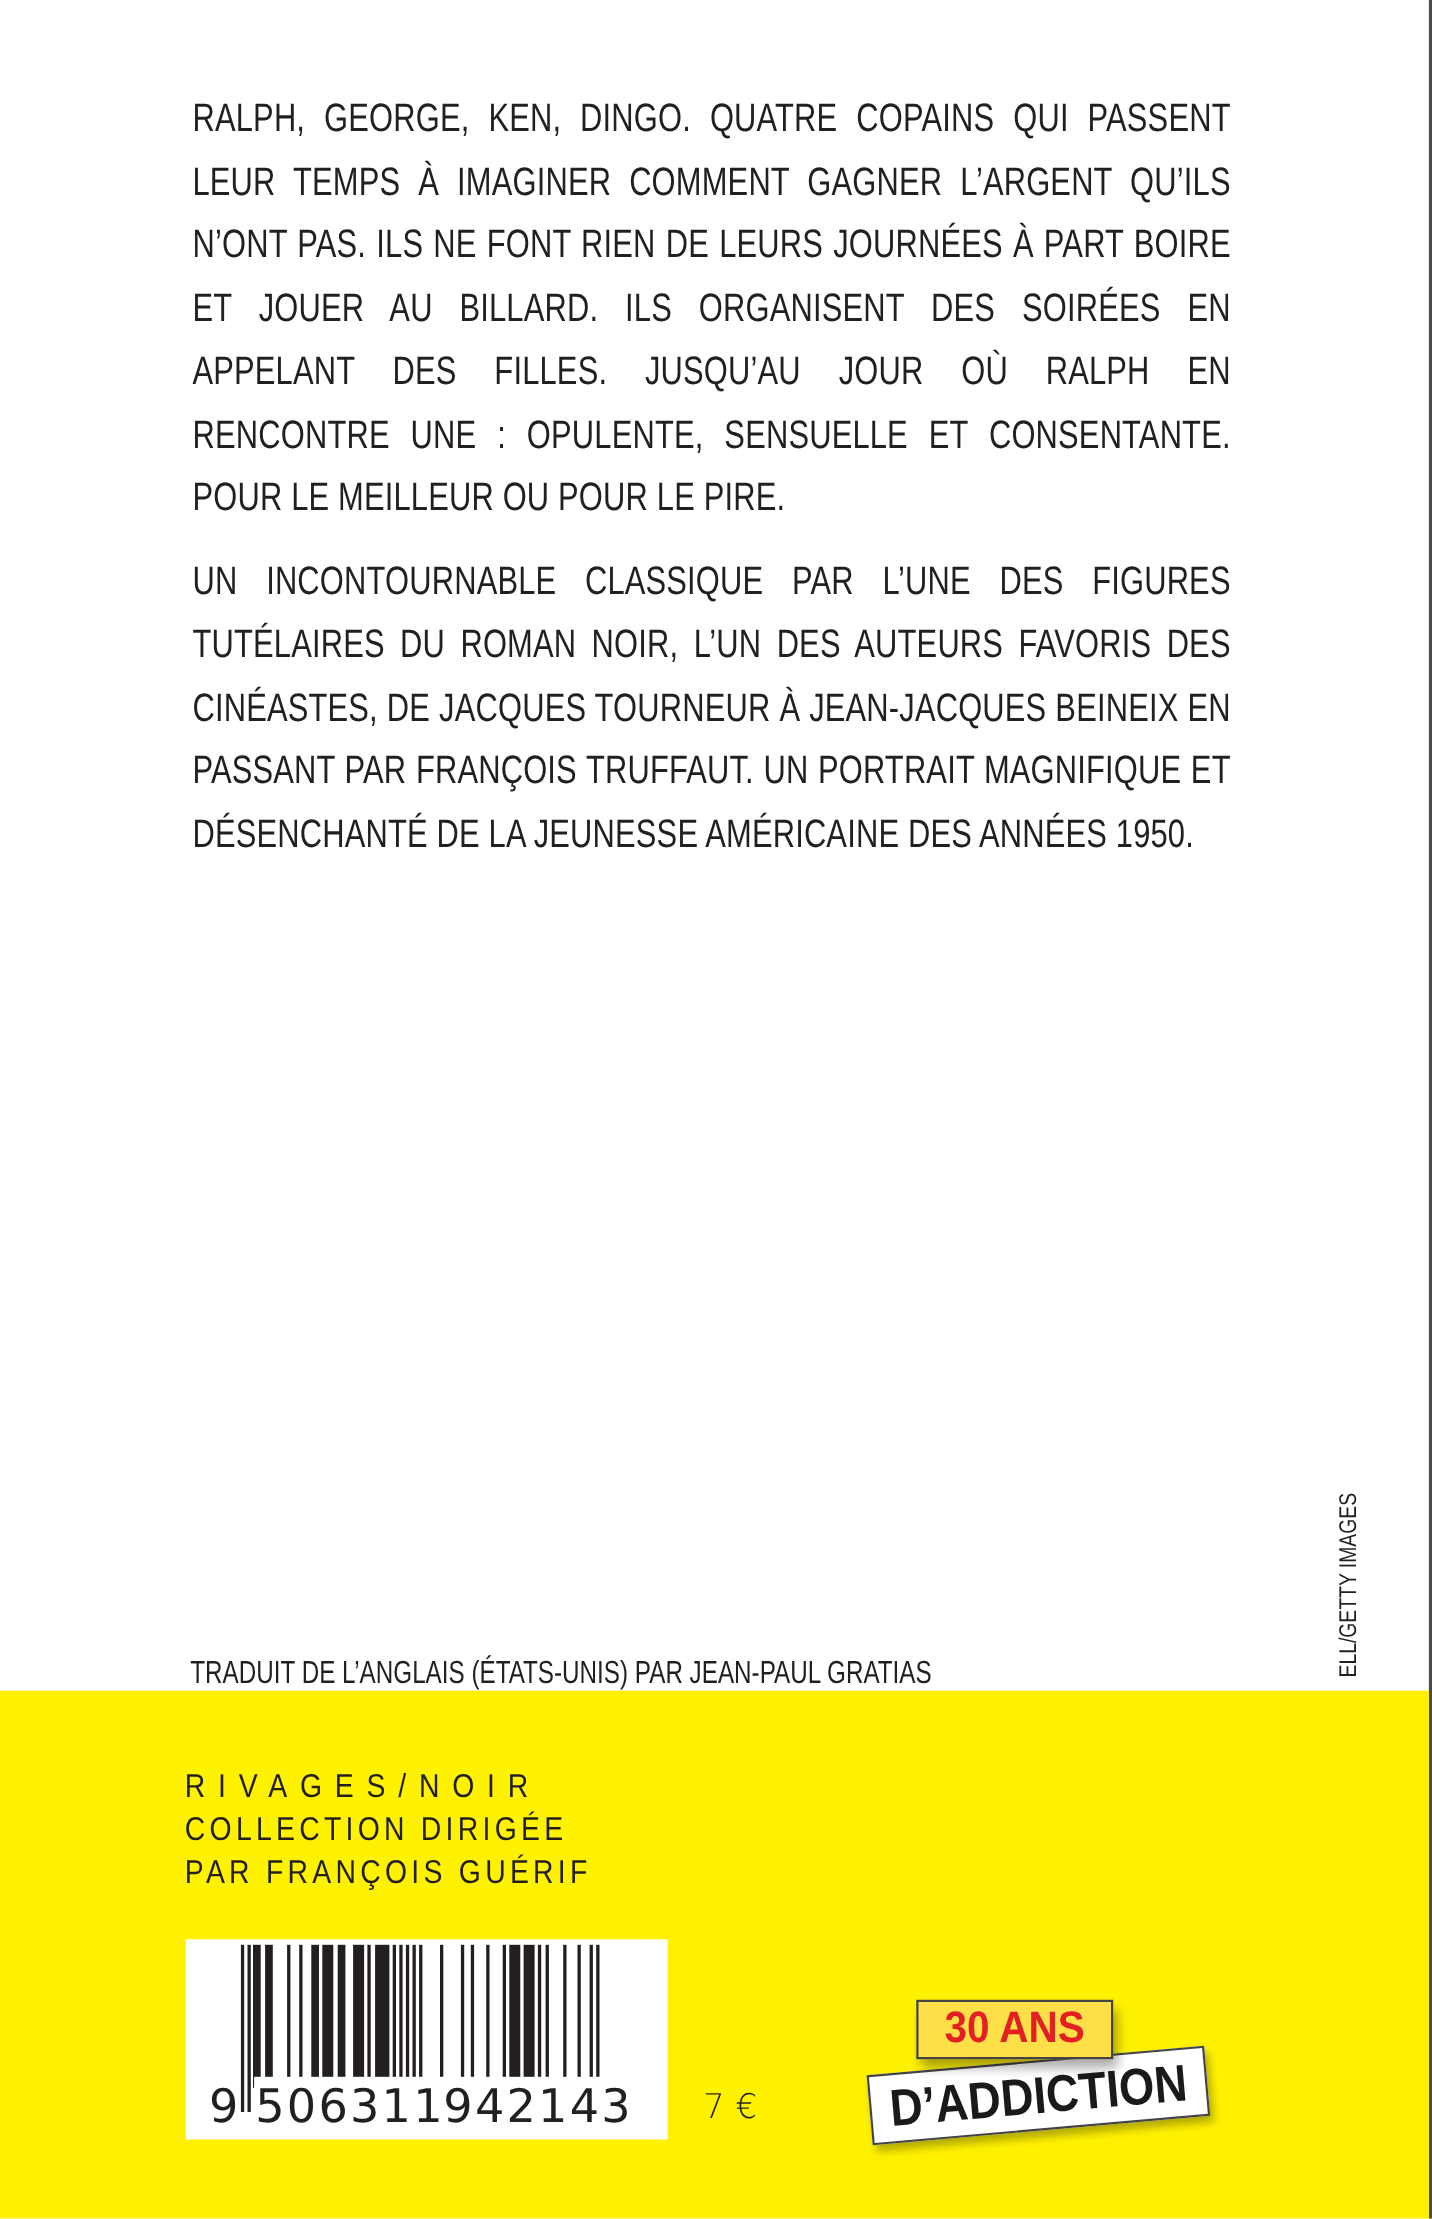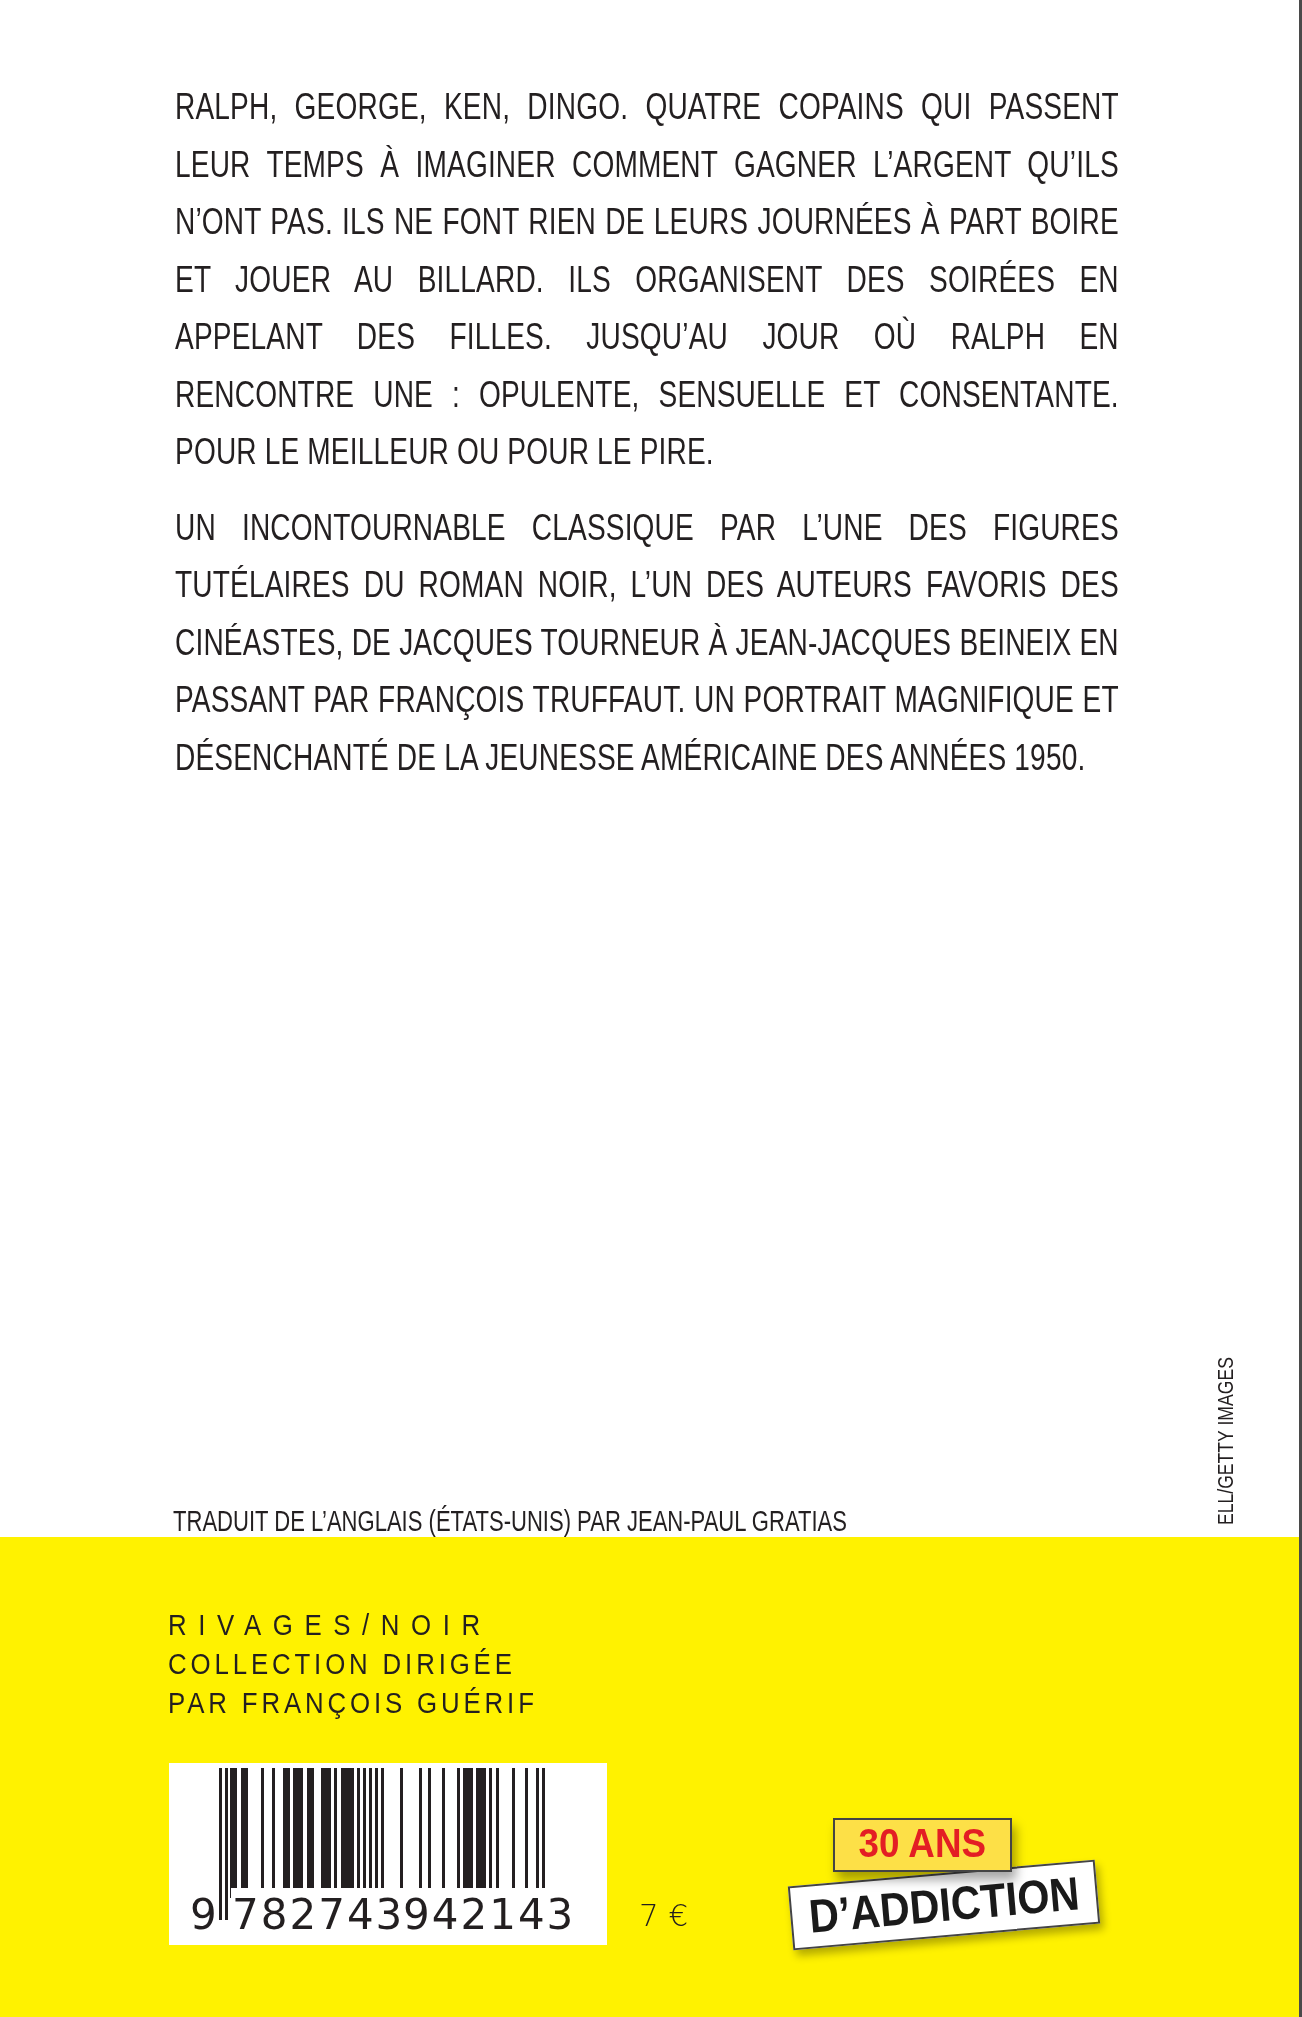--- a/index.html
+++ b/index.html
@@ -180,21 +180,21 @@
       <div class="bar" style="width: 3px;"></div>
       <div class="gap" style="width: 10px;"></div>
       <div class="bar" style="width: 3px;"></div>
       <div class="gap" style="width: 8px;"></div>
       <div class="bar long" style="width: 3px;"></div>
       <div class="gap" style="width: 3px;"></div>
       <div class="bar long" style="width: 3px;"></div>
     </div>
   <div class="isbn-digits">
     <span style="left:0px;">9</span>
-    <span style="left:42px; letter-spacing:2px;">782743</span>
+    <span style="left:42px; letter-spacing:2px;">506311</span>
     <span style="left:213px; letter-spacing:2px;">942143</span>
   </div>
 </div>
 
 <div class="price">7 €</div>
 
 <div class="sticker-bottom">
   <span>D’ADDICTION</span>
 </div>
 <div class="sticker-top">

